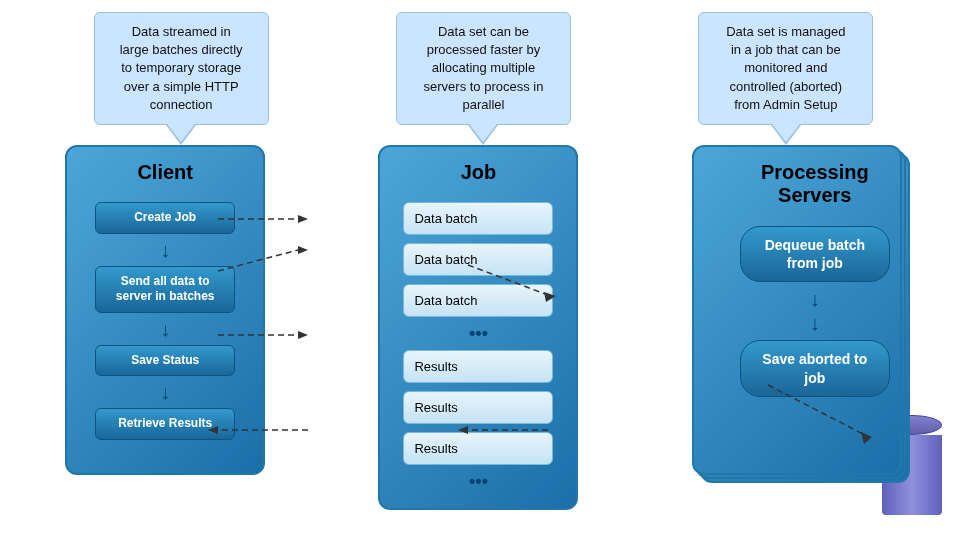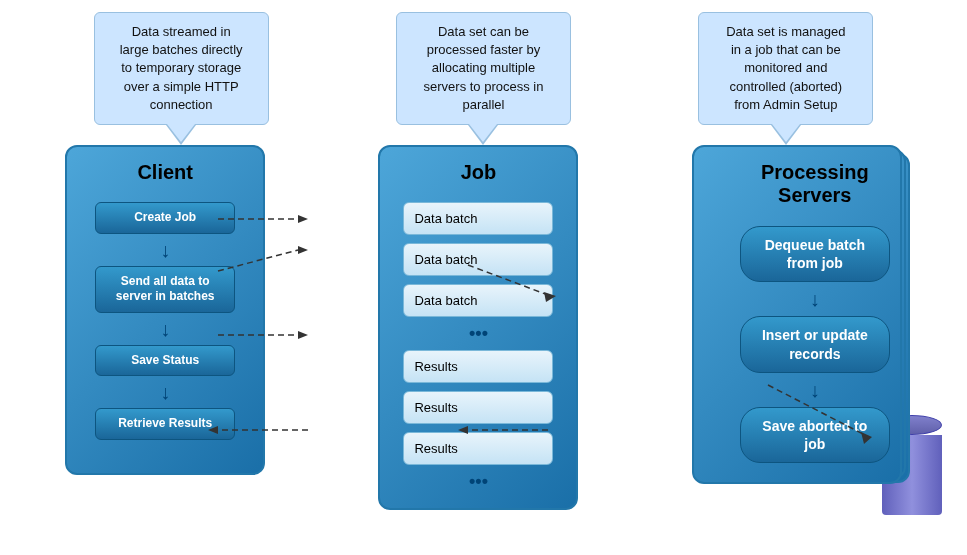--- a/index.html
+++ b/index.html
@@ -284,21 +284,20 @@
       <div class="dots">•••</div>
     </div>
 
     <div class="panel-stack-wrapper">
       <div class="stack-back2"></div>
       <div class="stack-back1"></div>
       <div class="panel panel-processing">
         <div class="panel-title">Processing<br>Servers</div>
         <div class="process-btn">Dequeue batch<br>from job</div>
         <div class="down-arrow">↓</div>
-        <div class="process-btn">Insert or update<br>records</div>
         <div class="down-arrow">↓</div>
         <div class="process-btn">Save aborted to job</div>
       </div>
     </div>
 
   </div>
 
   <div class="database">
     <div class="db-wrap">
       <div class="db-top"></div>

